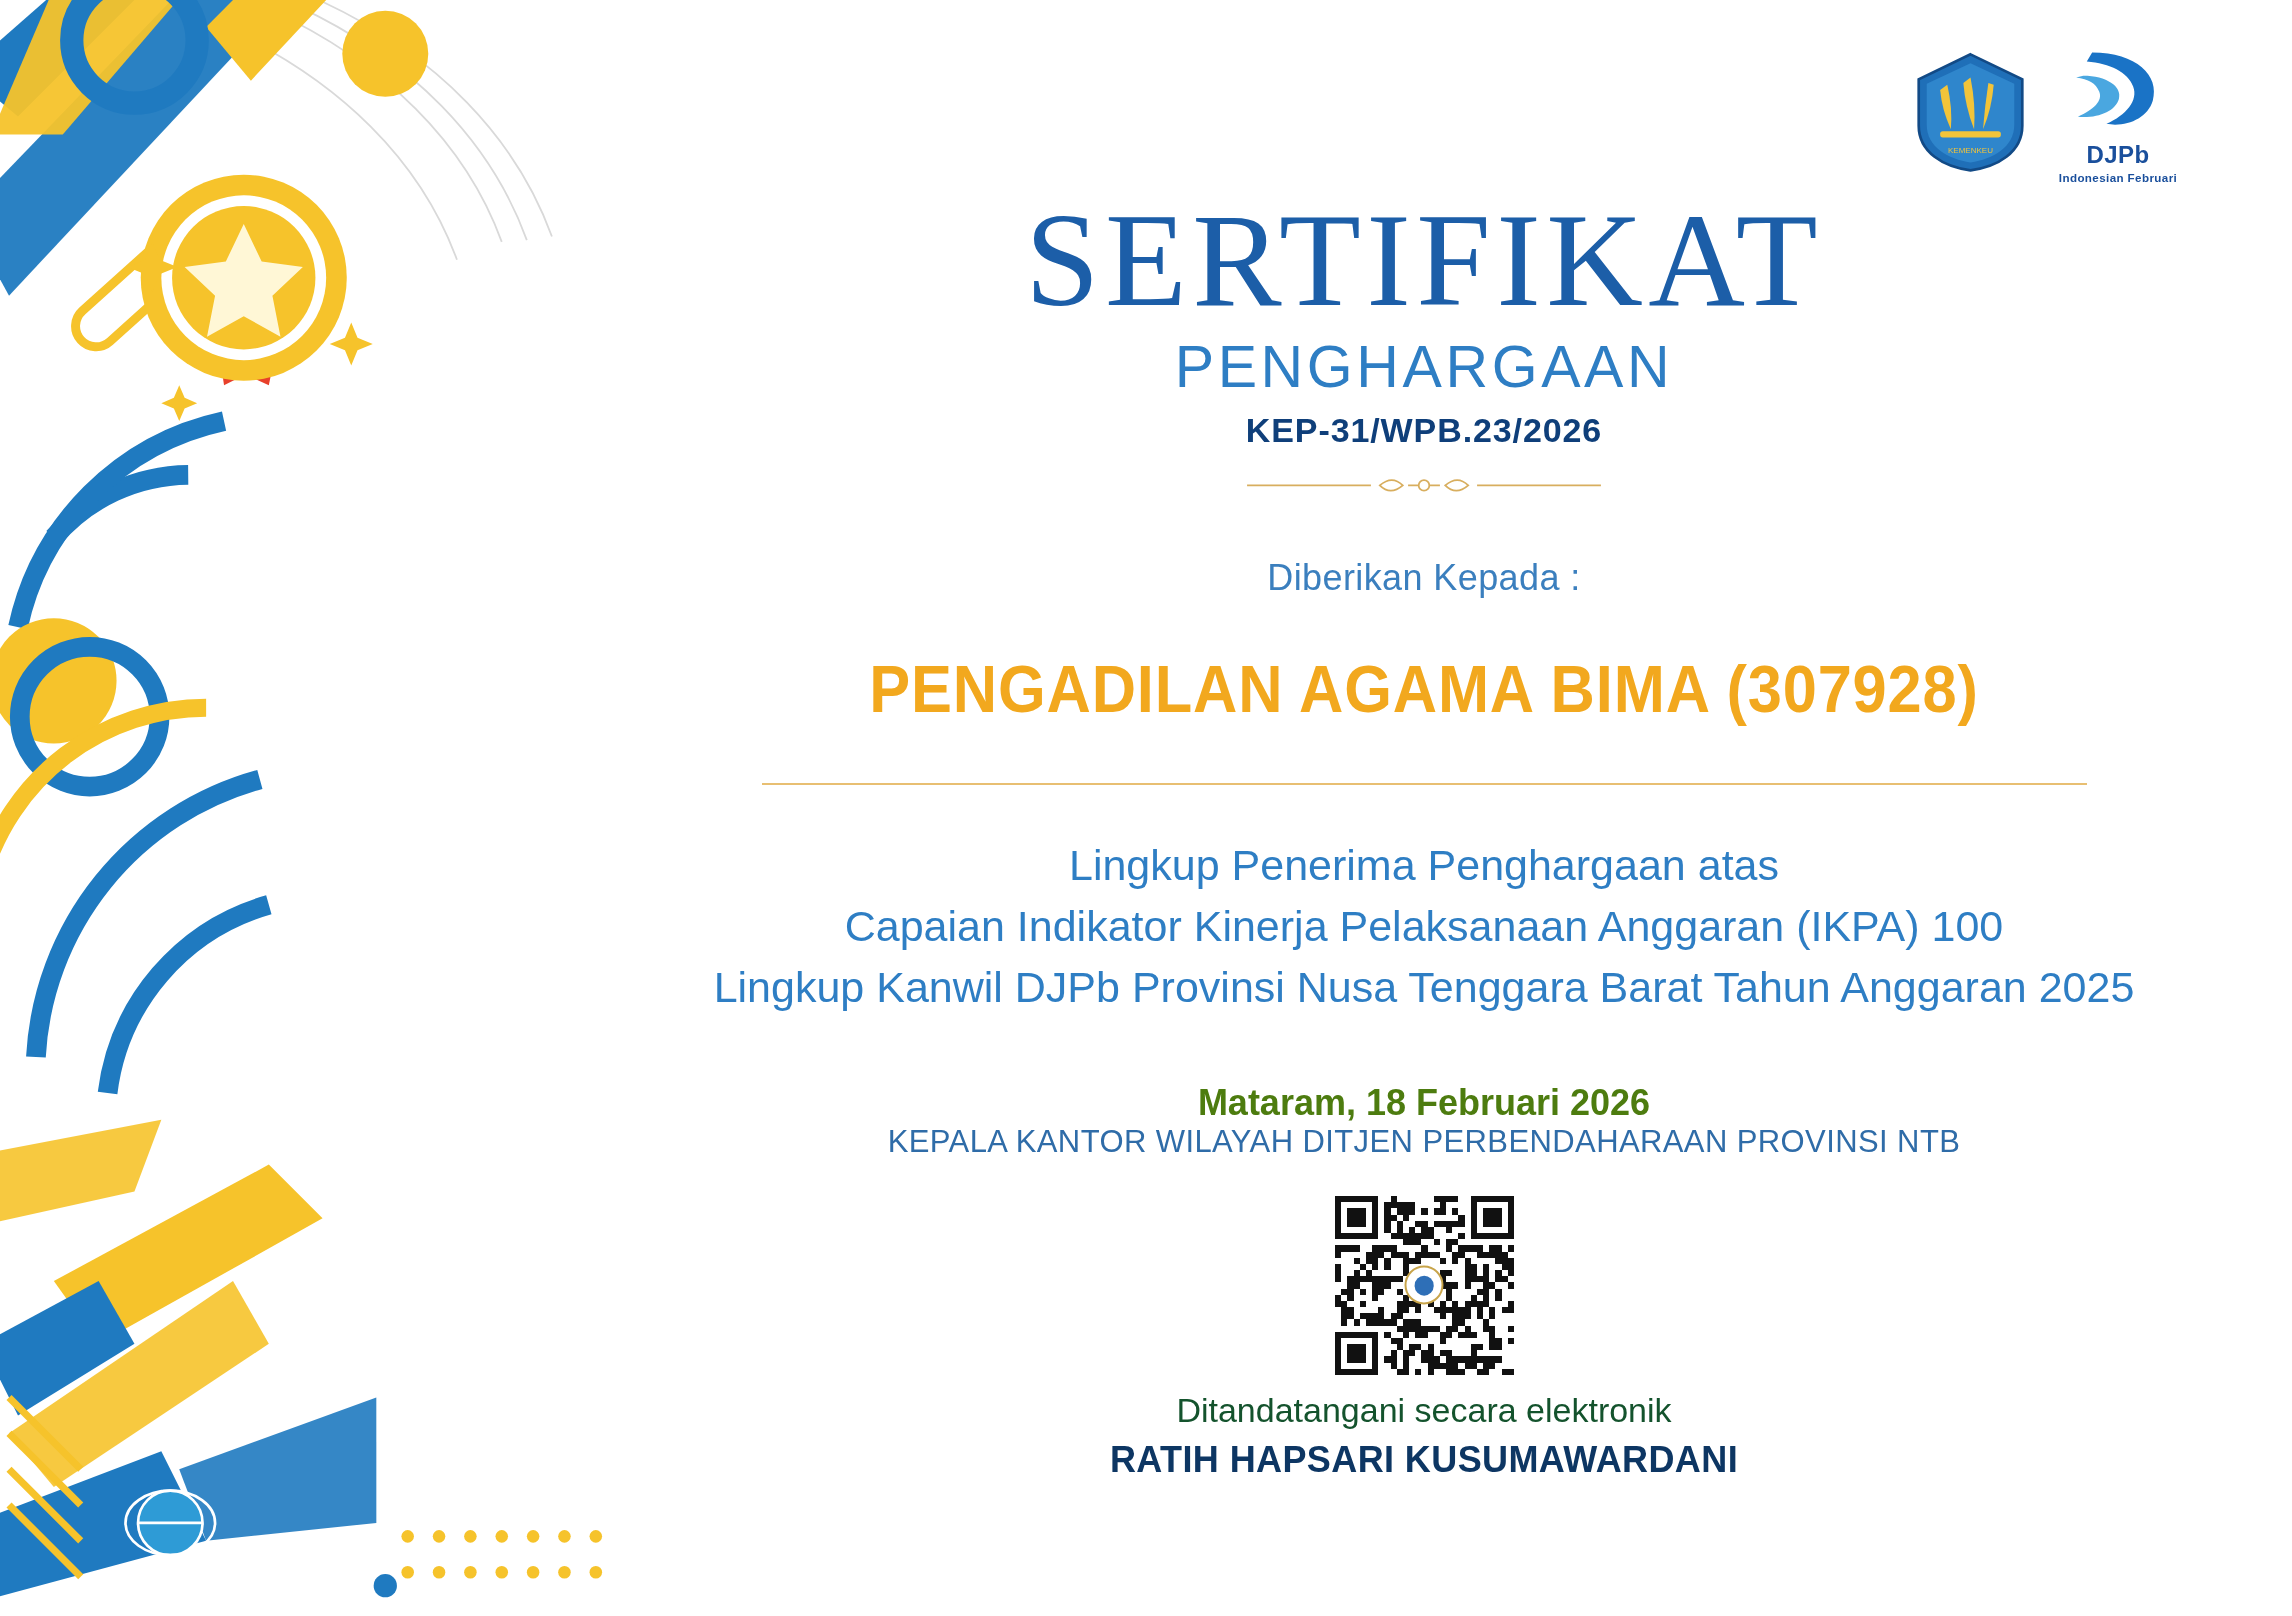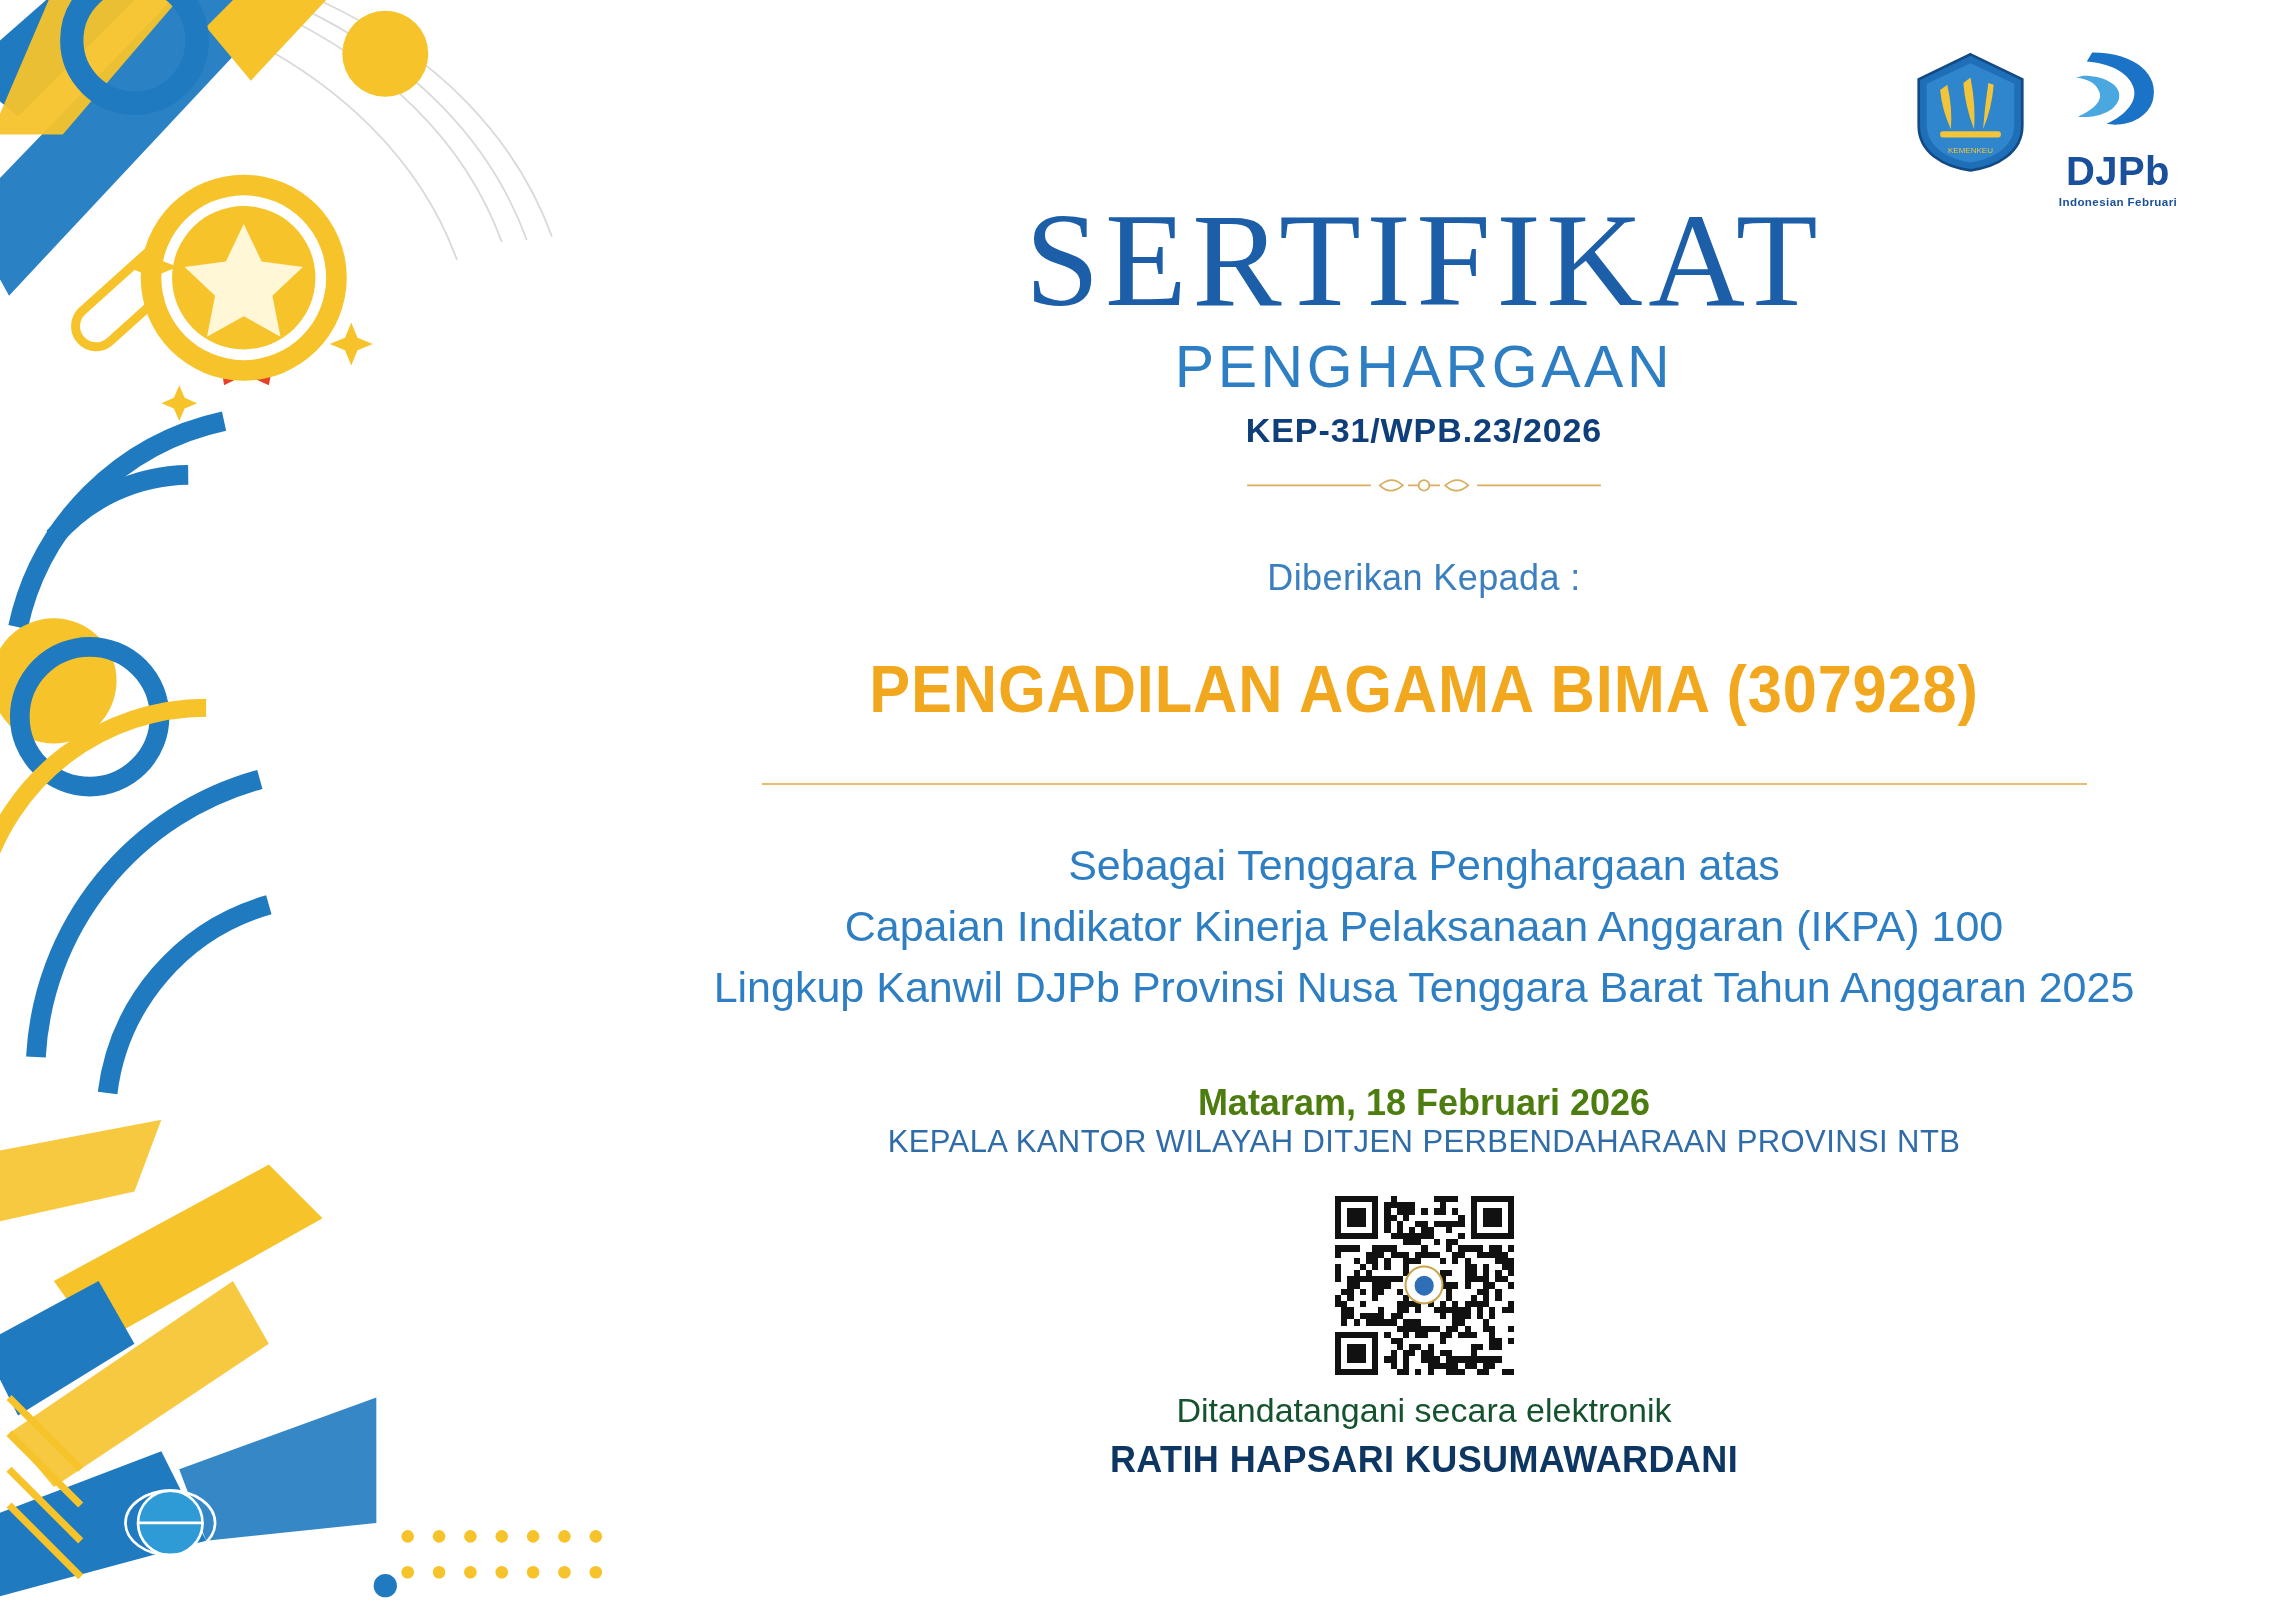--- a/index.html
+++ b/index.html
@@ -41,26 +41,26 @@
     height: 125px;
     position: relative;
   }
   .logo-djpb {
     width: 170px;
     height: 134px;
     position: relative;
     text-align: center;
   }
   .djpb-text {
-    font-size: 40px;
+    font-size: 24px;
     font-weight: bold;
     color: #1a4f9c;
     letter-spacing: 0.4px;
     line-height: 1;
-    margin-top: 20px;
+    margin-top: 12px;
   }
   .djpb-sub {
     font-size: 11.6px;
     font-weight: bold;
     color: #1a4f9c;
     letter-spacing: 0.4px;
     margin-top: 3.6px;
   }
 
   
@@ -333,21 +333,21 @@
     </svg>
   </div>
 
   <div class="given-to">Diberikan Kepada :</div>
 
   <div class="recipient">PENGADILAN AGAMA BIMA (307928)</div>
 
   <div class="rule"></div>
 
   <div class="body-text">
-    <div>Sebagai Tenggara Penghargaan atas</div>
+    <div>Lingkup Penerima Penghargaan atas</div>
     <div>Capaian Indikator Kinerja Pelaksanaan Anggaran (IKPA) 100</div>
     <div>Lingkup Kanwil DJPb Provinsi Nusa Tenggara Barat Tahun Anggaran 2025</div>
   </div>
 
   <div class="place-date">Mataram, 18 Februari 2026</div>
   <div class="office-line">KEPALA KANTOR WILAYAH DITJEN PERBENDAHARAAN PROVINSI NTB</div>
 
   <div class="qr-wrap">
     <svg id="qr" width="179" height="179" viewBox="0 0 29 29" xmlns="http://www.w3.org/2000/svg" shape-rendering="crispEdges">
       <rect width="29" height="29" fill="#ffffff"></rect>

